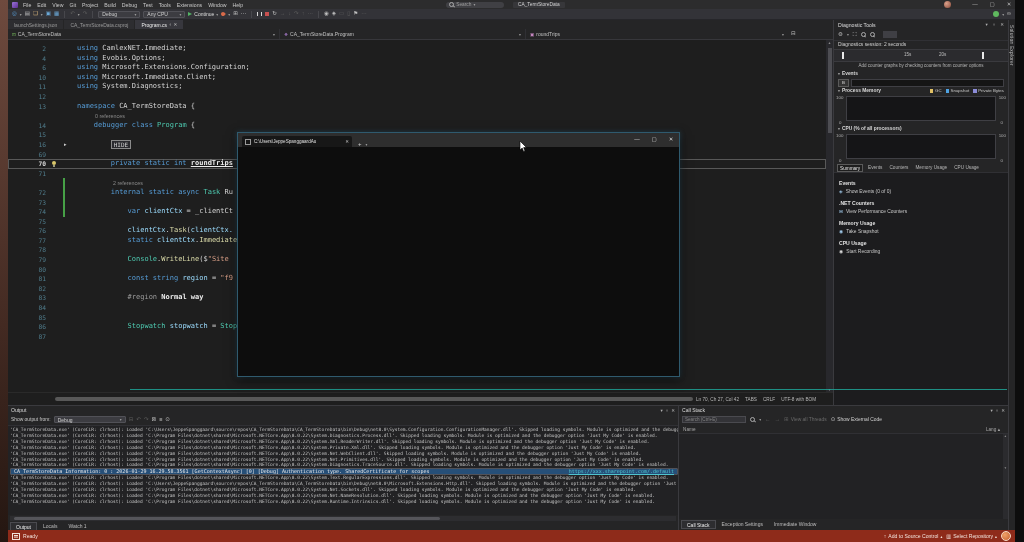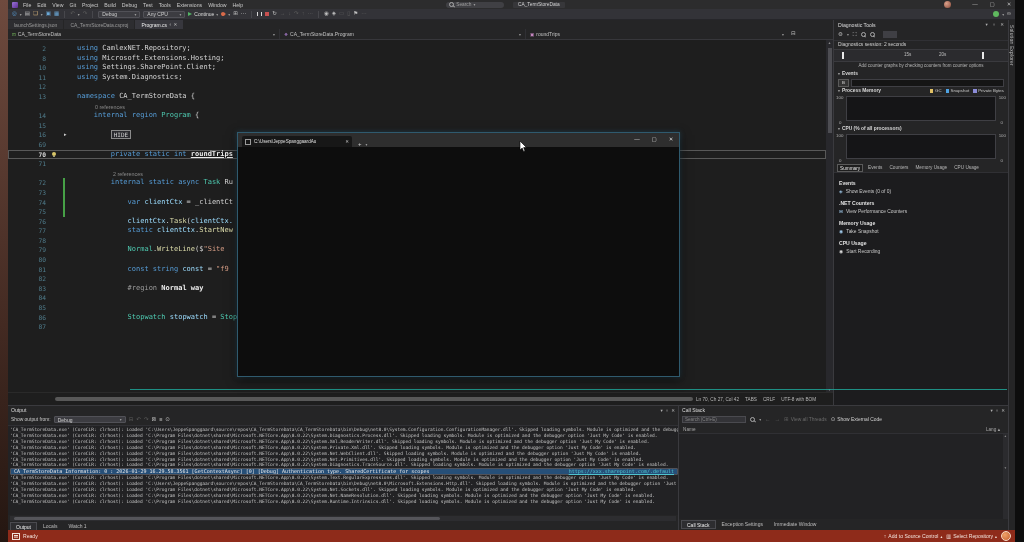--- a/index.html
+++ b/index.html
@@ -258,44 +258,45 @@
       <span class="navico" style="color:#c586c0">▣</span>
       <span>roundTrips</span>
       <span class="ddn" style="margin-left:auto">▾</span>
     </span>
     <span class="ic" style="margin-left:3px">⊟</span>
   </div>
 
   <div id="ed">
     <div id="changebar"></div>
     <div id="rows">
-        <div class="erow"><span class="enum">2</span><span class="ecode"><span class="c-k">using</span><span class="c-p"> CamlexNET.Repository;</span></span></div>
-        <div class="erow"><span class="enum">8</span><span class="ecode"><span class="c-k">using</span><span class="c-p"> Microsoft.Extensions.Hosting;</span></span></div>
-        <div class="erow"><span class="enum">10</span><span class="ecode"><span class="c-k">using</span><span class="c-p"> Settings.SharePoint.Client;</span></span></div>
+        <div class="erow"><span class="enum">2</span><span class="ecode"><span class="c-k">using</span><span class="c-p"> CamlexNET.Immediate;</span></span></div>
+        <div class="erow"><span class="enum">4</span><span class="ecode"><span class="c-k">using</span><span class="c-p"> Evobis.Options;</span></span></div>
+        <div class="erow"><span class="enum">6</span><span class="ecode"><span class="c-k">using</span><span class="c-p"> Microsoft.Extensions.Configuration;</span></span></div>
+        <div class="erow"><span class="enum">10</span><span class="ecode"><span class="c-k">using</span><span class="c-p"> Microsoft.Immediate.Client;</span></span></div>
         <div class="erow"><span class="enum">11</span><span class="ecode"><span class="c-k">using</span><span class="c-p"> System.Diagnostics;</span></span></div>
         <div class="erow"><span class="enum">12</span><span class="ecode"></span></div>
         <div class="erow"><span class="enum">13</span><span class="ecode"><span class="c-k">namespace</span><span class="c-p"> CA_TermStoreData {</span></span></div>
         <div class="clrow" style="padding-left: 87px;">0 references</div>
-        <div class="erow"><span class="enum">14</span><span class="ecode"><span class="c-p">    </span><span class="c-k">internal region</span><span class="c-p"> </span><span class="c-t">Program</span><span class="c-p"> {</span></span></div>
+        <div class="erow"><span class="enum">14</span><span class="ecode"><span class="c-p">    </span><span class="c-k">debugger class</span><span class="c-p"> </span><span class="c-t">Program</span><span class="c-p"> {</span></span></div>
         <div class="erow"><span class="enum">15</span><span class="ecode"></span></div>
         <div class="erow"><span class="enum">16</span><span class="chev">▸</span><span class="ecode"><span class="c-p">        </span><span class="hidebox">HIDE</span></span></div>
         <div class="erow"><span class="enum">69</span><span class="ecode"></span></div>
         <div class="erow cur"><span class="enum curnum">70</span><span class="bulb"></span><span class="ecode"><span class="c-p">        </span><span class="c-k">private static int</span><span class="c-p"> </span><span class="c-w c-u">roundTrips</span></span></div>
         <div class="erow"><span class="enum">71</span><span class="ecode"></span></div>
         <div class="clrow" style="padding-left: 105px;">2 references</div>
         <div class="erow"><span class="enum">72</span><span class="ecode"><span class="c-p">        </span><span class="c-k">internal static async</span><span class="c-p"> </span><span class="c-t">Task</span><span class="c-p"> Ru</span></span></div>
         <div class="erow"><span class="enum">73</span><span class="ecode"></span></div>
         <div class="erow"><span class="enum">74</span><span class="ecode"><span class="c-p">            </span><span class="c-k">var</span><span class="c-p"> </span><span class="c-v">clientCtx</span><span class="c-p"> = _clientCt</span></span></div>
         <div class="erow"><span class="enum">75</span><span class="ecode"></span></div>
         <div class="erow"><span class="enum">76</span><span class="ecode"><span class="c-p">            </span><span class="c-v">clientCtx</span><span class="c-p">.</span><span class="c-m">Task</span><span class="c-p">(</span><span class="c-v">clientCtx.</span></span></div>
-        <div class="erow"><span class="enum">77</span><span class="ecode"><span class="c-p">            </span><span class="c-k">static</span><span class="c-p"> </span><span class="c-v">clientCtx</span><span class="c-p">.</span><span class="c-m">StartNew</span></span></div>
+        <div class="erow"><span class="enum">77</span><span class="ecode"><span class="c-p">            </span><span class="c-k">static</span><span class="c-p"> </span><span class="c-v">clientCtx</span><span class="c-p">.</span><span class="c-m">Immediate</span></span></div>
         <div class="erow"><span class="enum">78</span><span class="ecode"></span></div>
-        <div class="erow"><span class="enum">79</span><span class="ecode"><span class="c-p">            </span><span class="c-t">Normal</span><span class="c-p">.</span><span class="c-m">WriteLine</span><span class="c-p">($</span><span class="c-s">"Site </span></span></div>
+        <div class="erow"><span class="enum">79</span><span class="ecode"><span class="c-p">            </span><span class="c-t">Console</span><span class="c-p">.</span><span class="c-m">WriteLine</span><span class="c-p">($</span><span class="c-s">"Site </span></span></div>
         <div class="erow"><span class="enum">80</span><span class="ecode"></span></div>
-        <div class="erow"><span class="enum">81</span><span class="ecode"><span class="c-p">            </span><span class="c-k">const string</span><span class="c-p"> </span><span class="c-v">const</span><span class="c-p"> = </span><span class="c-s">"f9</span></span></div>
+        <div class="erow"><span class="enum">81</span><span class="ecode"><span class="c-p">            </span><span class="c-k">const string</span><span class="c-p"> </span><span class="c-v">region</span><span class="c-p"> = </span><span class="c-s">"f9</span></span></div>
         <div class="erow"><span class="enum">82</span><span class="ecode"></span></div>
         <div class="erow"><span class="enum">83</span><span class="ecode"><span class="c-p">            </span><span class="c-d">#region</span><span class="c-p"> </span><span class="c-w">Normal way</span></span></div>
         <div class="erow"><span class="enum">84</span><span class="ecode"></span></div>
         <div class="erow"><span class="enum">85</span><span class="ecode"></span></div>
         <div class="erow"><span class="enum">86</span><span class="ecode"><span class="c-p">            </span><span class="c-t">Stopwatch</span><span class="c-p"> </span><span class="c-v">stopwatch</span><span class="c-p"> = </span><span class="c-t">Stopwatch</span><span class="c-p">.</span><span class="c-m">External</span><span class="c-p">();</span></span></div>
         <div class="erow"><span class="enum">87</span><span class="ecode"></span></div>
       </div>
   </div>
   <div id="edvs">
     <span class="arr" style="top:0">▴</span>

